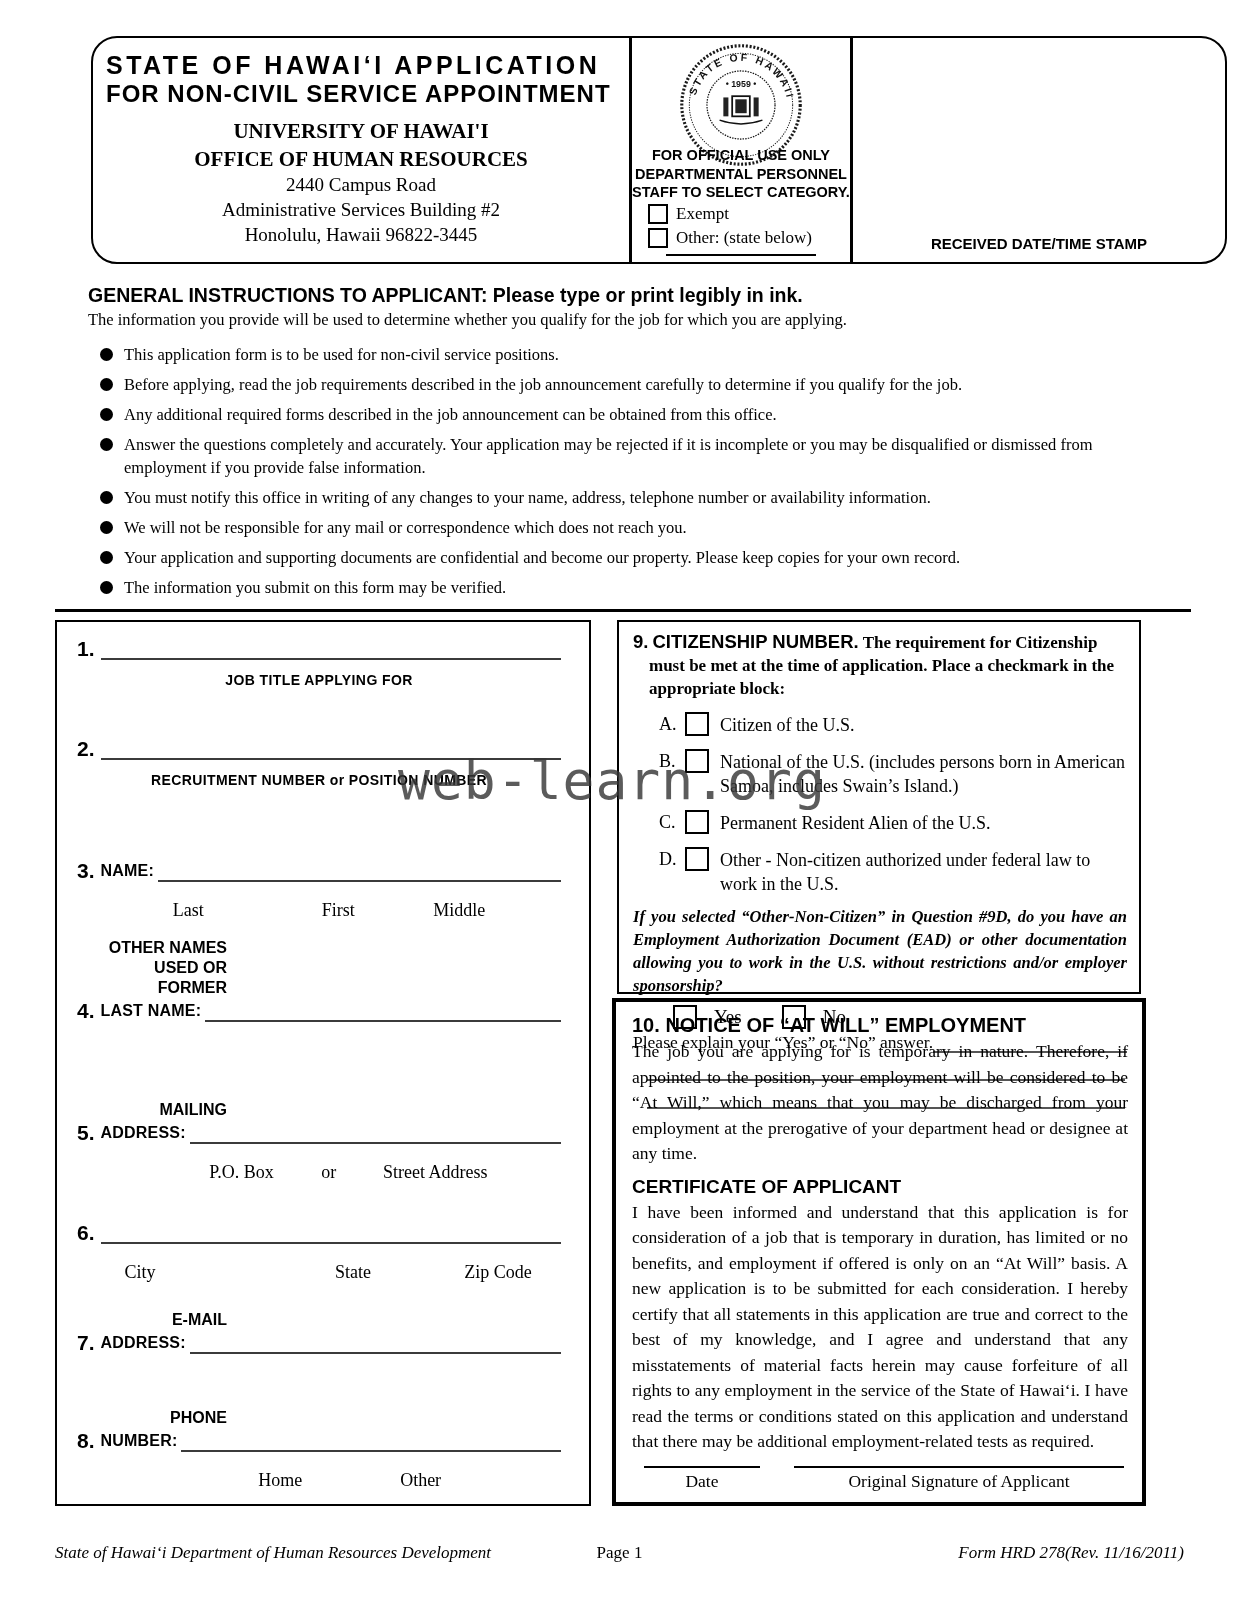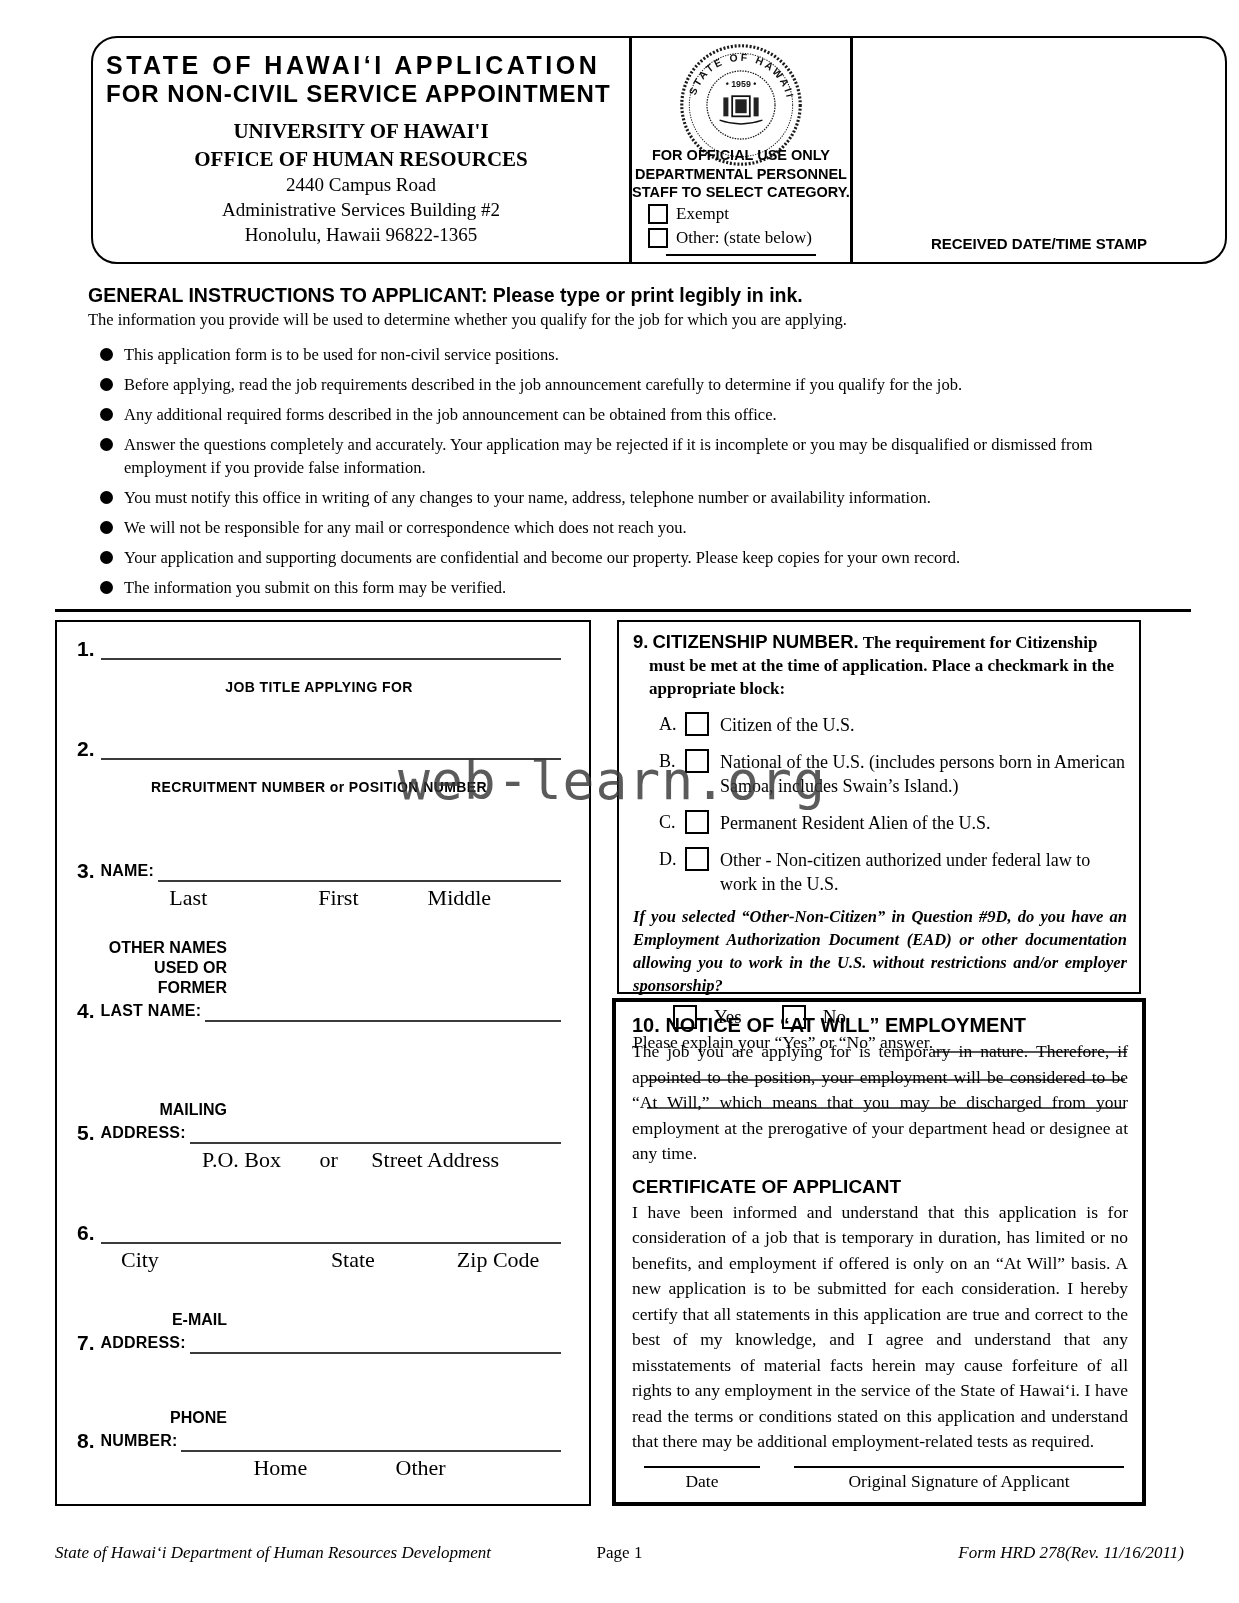--- a/index.html
+++ b/index.html
@@ -44,24 +44,24 @@
   .left-box{position:absolute;left:55px;top:620px;width:536px;height:886px;
             border:2px solid #000;box-sizing:border-box;}
   .field{position:absolute;left:20px;right:28px;}
   .frow{display:flex;align-items:flex-end;}
   .fnum{font-family:"Liberation Sans",sans-serif;font-weight:bold;font-size:21px;
         margin-right:6px;line-height:1;padding-bottom:1px;}
   .flabel{font-family:"Liberation Sans",sans-serif;font-weight:bold;font-size:16px;
           line-height:1;padding-bottom:3px;margin-right:4px;letter-spacing:0.2px;}
   .uline{flex:1;border-bottom:2px solid #3b3b3b;height:22px;}
   .fcenter{font-family:"Liberation Sans",sans-serif;font-weight:bold;font-size:14px;
-           text-align:center;margin-top:19px;letter-spacing:0.4px;}
+           text-align:center;margin-top:12px;letter-spacing:0.4px;}
   .fstack{width:150px;text-align:right;font-family:"Liberation Sans",sans-serif;
           font-weight:bold;font-size:16px;line-height:20px;}
-  .subrow{position:relative;height:22px;margin-top:3px;font-size:22px;}
+  .subrow{position:relative;height:22px;margin-top:18px;font-size:18px;}
   .sub{position:absolute;transform:translateX(-50%);white-space:nowrap;}
 
   
   .box9{position:absolute;left:617px;top:620px;width:524px;height:374px;
         border:2px solid #000;box-sizing:border-box;padding:8px 12px 0 14px;}
   .b9title{padding-left:16px;text-indent:-16px;line-height:23px;}
   .b9num,.b9head{font-family:"Liberation Sans",sans-serif;font-weight:bold;font-size:18.5px;}
   .b9rest{font-weight:bold;font-size:17px;}
   .citem{display:flex;margin:12px 0 0 26px;align-items:flex-start;}
   .cletter{font-size:18px;width:26px;flex:none;padding-top:2px;}
@@ -105,21 +105,21 @@
     <div class="hb-left">
       <div class="hb-title1">STATE OF HAWAI‘I APPLICATION</div>
       <div class="hb-title2">FOR NON-CIVIL SERVICE APPOINTMENT</div>
       <div class="hb-org">
         <div>UNIVERSITY OF HAWAI'I</div>
         <div>OFFICE OF HUMAN RESOURCES</div>
       </div>
       <div class="hb-addr">
         <div>2440 Campus Road</div>
         <div>Administrative Services Building #2</div>
-        <div>Honolulu, Hawaii   96822-1365</div>
+        <div>Honolulu, Hawaii   96822-3445</div>
       </div>
     </div>
 
     <div class="hb-mid">
       <svg class="seal" width="126" height="126" viewBox="0 0 100 100">
         <circle cx="50" cy="50" r="47" fill="none" stroke="#1a1a1a" stroke-width="2.5" stroke-dasharray="1.6,1.4"></circle>
         <circle cx="50" cy="50" r="41" fill="none" stroke="#1a1a1a" stroke-width="0.8" stroke-dasharray="1,1"></circle>
         <circle cx="50" cy="50" r="27" fill="none" stroke="#1a1a1a" stroke-width="1" stroke-dasharray="1.2,0.9"></circle>
         <defs>
             <path id="sealTop" d="M 13,52 A 37,37 0 0 1 87,52"></path>

